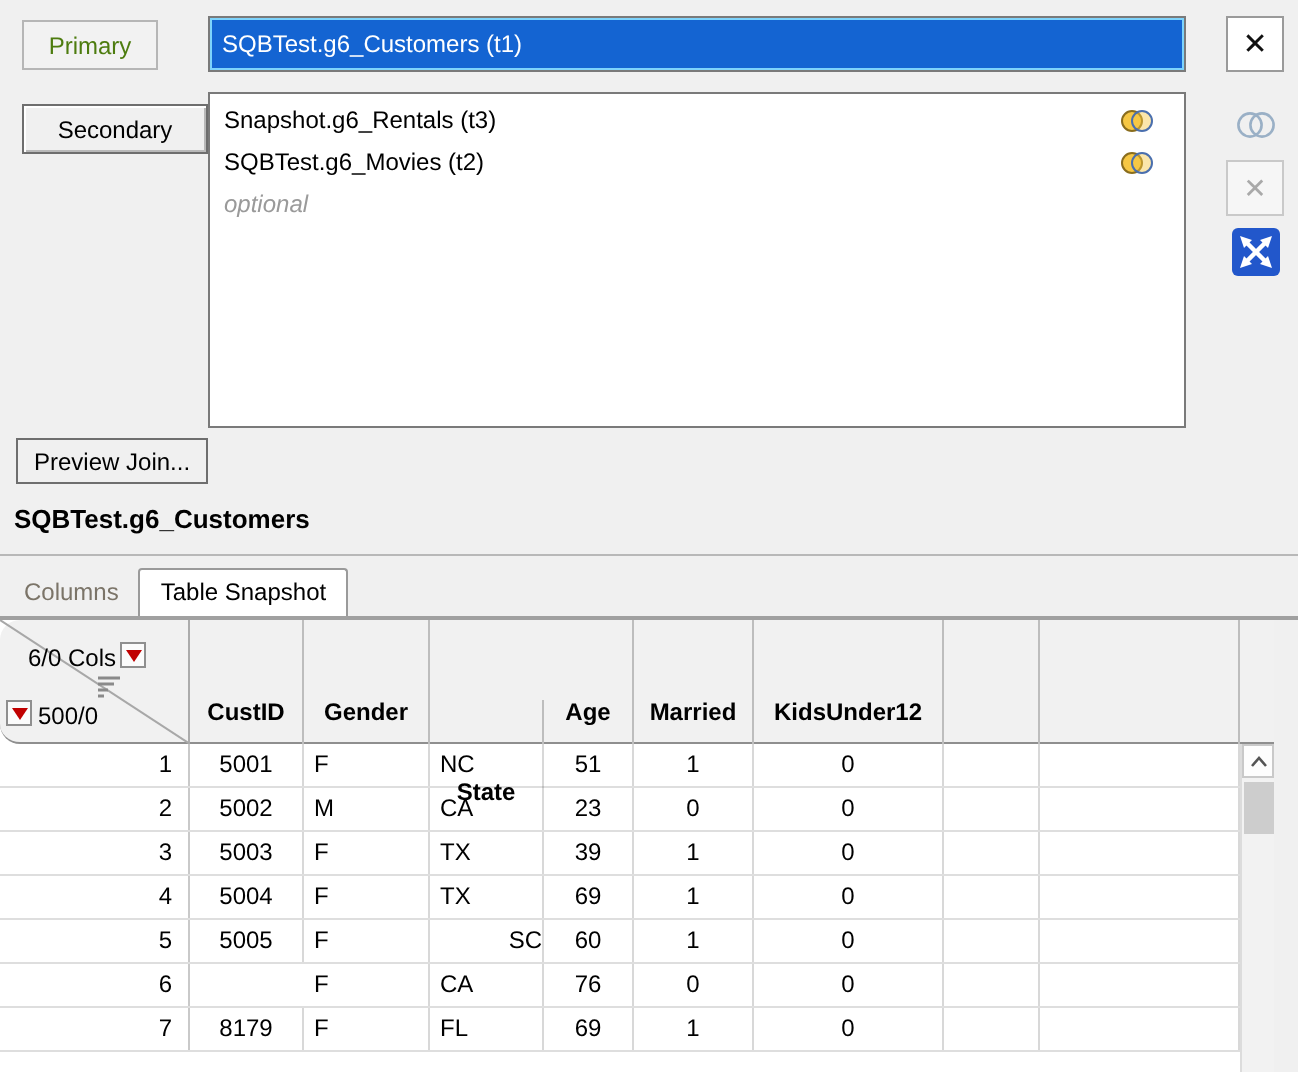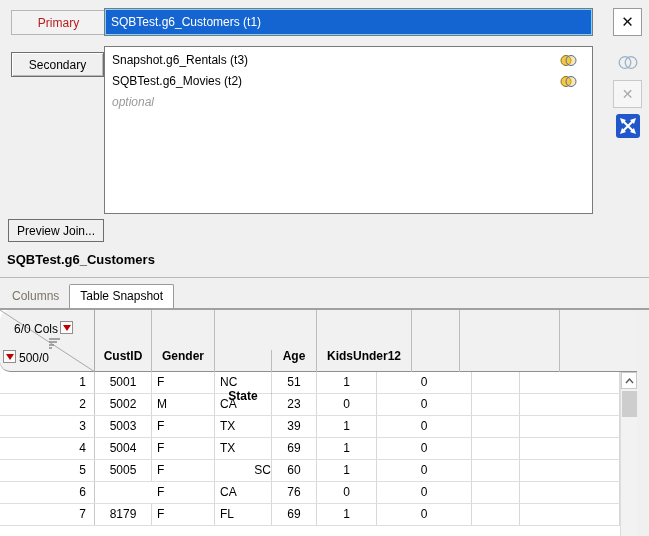--- a/index.html
+++ b/index.html
@@ -8,22 +8,22 @@
     --selection-blue:#1464d2; --tool-blue:#2257cb; --red-triangle:#c00000;
     --venn-yellow:#f6c744; --venn-stroke:#4a6fae;
   }
   body {
     position: relative; overflow: hidden; background:#f0f0f0; color:#000;
     font-family:"Liberation Sans","DejaVu Sans",sans-serif; font-size:12px;
   }
   button { font-family: inherit; font-size: 12px; cursor: default; }
 
   
-  .primary-btn { position:absolute; left:11px; top:10px; width:95px; height:25px;
-    background:#f2f2f2; border:1px solid #b6b6b6; color:#b91c1c; }
+  .primary-btn { position:absolute; left:11px; top:10px; width:68px; height:25px;
+    background:#f2f2f2; border:1px solid #b6b6b6; color:#4d7c0f; }
   .secondary-btn { position:absolute; left:11px; top:52px; width:93px; height:25px;
     background:#f0f0f0; border:1px solid #6e6e6e; color:#000;
     box-shadow: inset 1px 1px 0 #ffffff, inset -1px -1px 0 #b9b9b9; }
   .primary-field { position:absolute; left:104px; top:8px; width:489px; height:28px;
     background:#7dd3fc; border:1px solid #7a7a7a; padding:1px; }
   .selected-item { height:100%; background:var(--selection-blue); color:#fff;
     line-height:24px; padding-left:5px; white-space:nowrap; overflow:hidden; }
   .close-top { position:absolute; left:613px; top:8px; width:29px; height:28px;
     background:#fff; border:1px solid #9a9a9a; display:flex; align-items:center;
     justify-content:center; font-size:15px; font-weight:bold; color:#111; }
@@ -172,20 +172,21 @@
         <span class="rows-tri">
           <span class="tri-box"></span>
         </span>
         <span class="rows-counter">500/0</span>
       </div>
       <div class="col-heads">
           <div class="col-head" style="width: 57px;">CustID</div>
           <div class="col-head" style="width: 63px;">Gender</div>
           <div class="col-head" style="width: 57px; margin-top: 40px;">State</div>
           <div class="col-head" style="width: 45px;">Age</div>
+          <div class="col-head" style="width: 60px;">Married</div>
           <div class="col-head" style="width: 95px;">KidsUnder12</div>
           <div class="col-head empty" style="width: 48px;"></div>
           <div class="col-head empty" style="width: 100px;"></div>
         </div>
     </div>
     <div>
         <div class="grid-row">
           <div class="rownum">1</div>
           <div class="cell al-center" style="width: 57px;">5001</div>
           <div class="cell al-left" style="width: 63px;">F</div>

